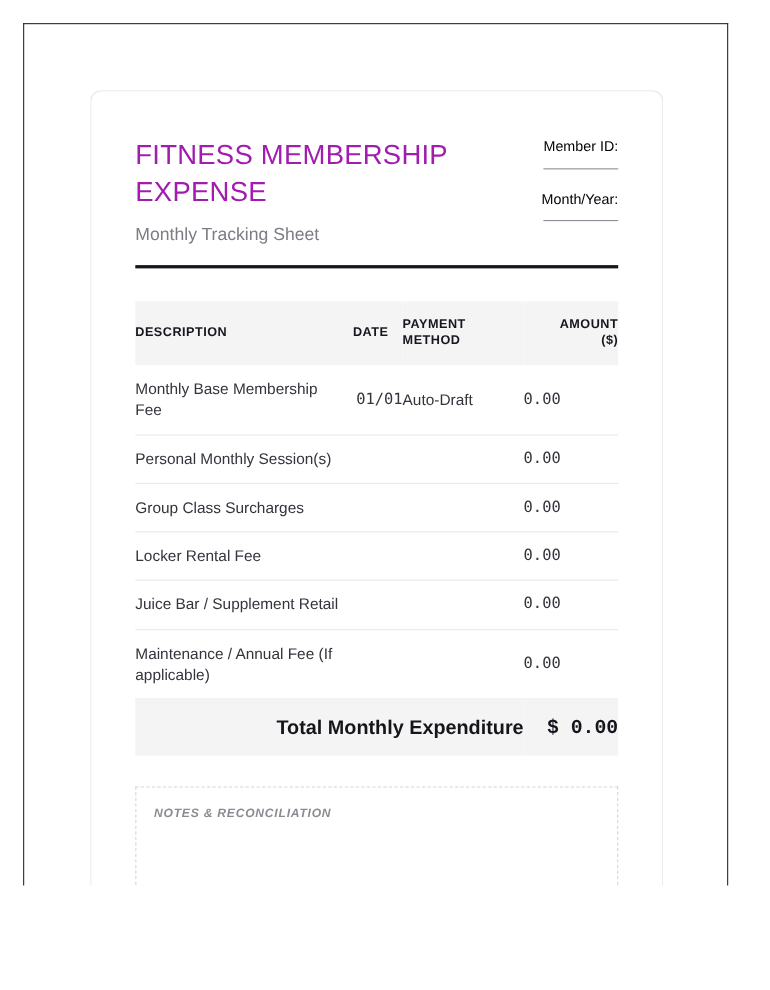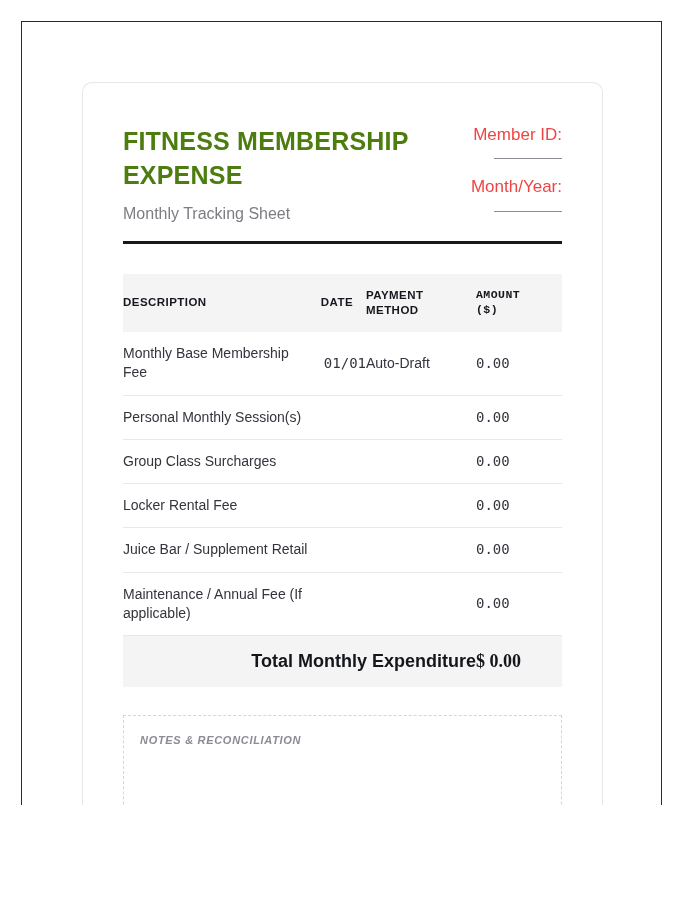--- a/index.html
+++ b/index.html
@@ -56,44 +56,44 @@
     position: relative;
     padding-top: 42px;
     height: 158px;
     box-sizing: border-box;
   }
   .title-col {
     width: 300px;
   }
   .doc-title {
     font-size: 25px;
-    font-weight: bold;
-    color: #4d7c0f;
+    font-weight: normal;
+    color: #a21caf;
     line-height: 1.35;
     letter-spacing: 0.2px;
     margin: 0;
   }
   .doc-subtitle {
     font-size: 16px;
     color: #7c7c84;
     margin-top: 11px;
     line-height: 1.2;
   }
 
   .meta-col {
     position: absolute;
     right: 0;
     top: 42px;
     width: 160px;
     text-align: right;
   }
   .meta-field { margin-bottom: 14px; }
   .meta-label {
-    font-size: 17px;
-    color: #ef4444;
+    font-size: 13px;
+    color: #000000;
     line-height: 1.2;
   }
   .meta-rule {
     display: inline-block;
     width: 68px;
     height: 0;
     border-bottom: 1px solid #8d8d95;
     margin-top: 10px;
   }
 
@@ -116,22 +116,22 @@
     font-weight: bold;
     color: #16171d;
     letter-spacing: 0.45px;
     padding: 14px 0;
     vertical-align: middle;
     line-height: 1.3;
   }
   th.col-desc   { width: 185px; text-align: left;  padding-left: 13px; }
   th.col-date   { width: 58px;  text-align: center; }
   th.col-method { width: 110px; text-align: left;  padding-left: 12px; }
-  th.col-amount { width: 86px;  text-align: left; padding-right: 12px;
-                  font-family: Liberation Mono, monospace;
+  th.col-amount { width: 86px;  text-align: right; padding-right: 12px;
+                  font-family: Liberation Sans, sans-serif;
                   font-size: 11.5px; letter-spacing: 0; }
 
   .expense-table tbody td {
     font-size: 14px;
     color: #33343c;
     border-bottom: 1px solid #e9e9eb;
     padding: 12px 0;
     vertical-align: middle;
     line-height: 1.38;
   }
@@ -147,22 +147,22 @@
   .expense-table tfoot td {
     background: #f4f4f5;
     border-bottom: none;
     padding: 15px 0;
     font-size: 18px;
     font-weight: bold;
     color: #15161c;
     vertical-align: middle;
   }
   td.total-label  { text-align: right; padding-right: 14px; }
-  td.total-amount { padding-right: 12px;
-                    font-family: Liberation Serif, serif;
+  td.total-amount { text-align: right; padding-right: 12px;
+                    font-family: Liberation Mono, monospace;
                     font-size: 14px; font-weight: bold; }
 
   
   .notes-box {
     margin-top: 28px;
     width: 439px;
     height: 120px;
     border: 1px dashed #d6d6da;
     box-sizing: border-box;
     padding: 18px 16px;

